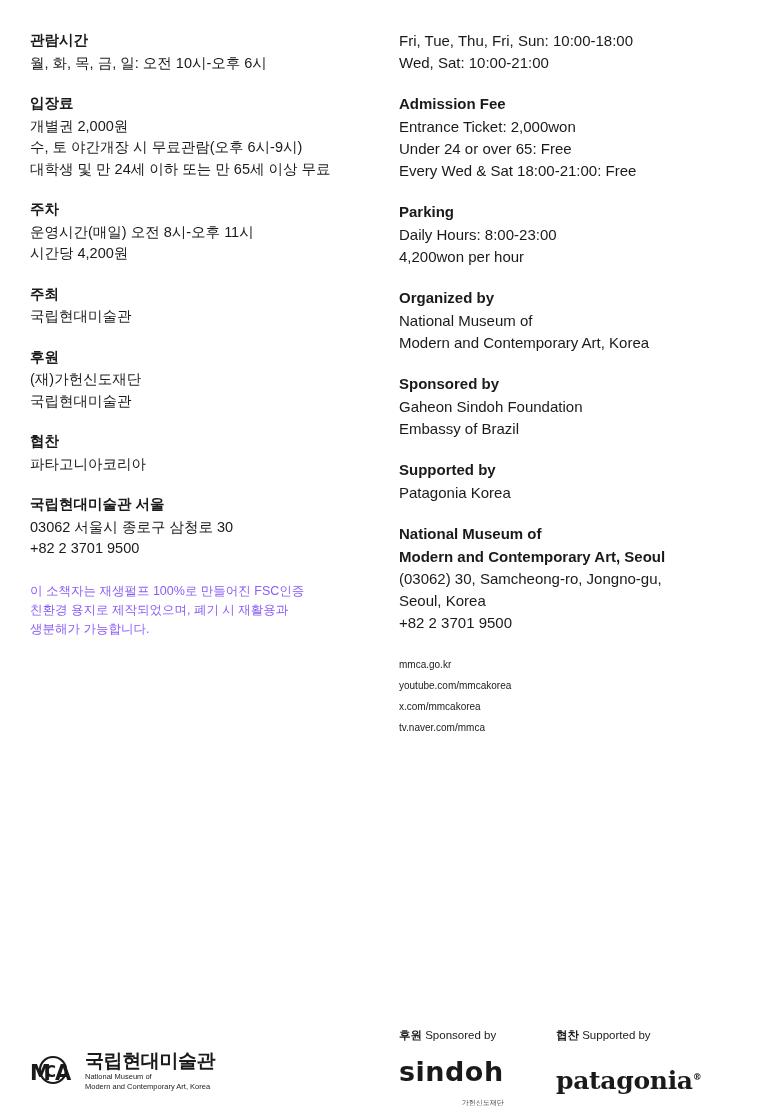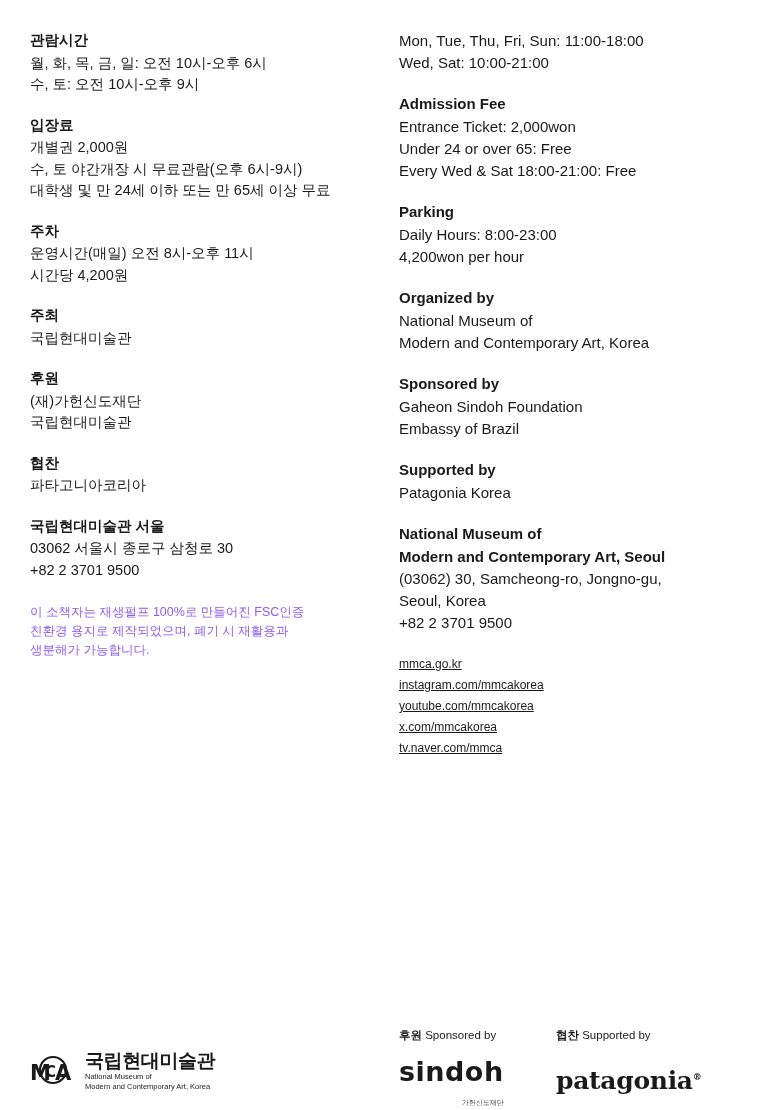--- a/index.html
+++ b/index.html
@@ -65,23 +65,22 @@
   .fine-print {
     color: #8b5cf6;
     font-size: 12.5px;
     line-height: 19px;
     margin-top: 22px;
   }
   .links {
     margin-top: 20px;
   }
   .links .line {
-    font-size: 12px;
+    font-size: 10px;
     line-height: 21px;
-    text-decoration: underline;
   }
   
   .footer {
     position: absolute;
     left: 0;
     top: 1010px;
     width: 778px;
     height: 100px;
   }
   .mmca-logo {
@@ -164,21 +163,20 @@
 </head>
 <body>
 
 <div class="page">
 
   <div class="col col-ko">
 
     <div class="block">
       <div class="block-title">관람시간</div>
       <div class="line">월, 화, 목, 금, 일: 오전 10시-오후 6시</div>
-      <div class="line">수, 토: 오전 10시-오후 9시</div>
     </div>
 
     <div class="block">
       <div class="block-title">입장료</div>
       <div class="line">개별권 2,000원</div>
       <div class="line">수, 토 야간개장 시 무료관람(오후 6시-9시)</div>
       <div class="line">대학생 및 만 24세 이하 또는 만 65세 이상 무료</div>
     </div>
 
     <div class="block">
@@ -213,21 +211,21 @@
       <div>이 소책자는 재생펄프 100%로 만들어진 FSC인증</div>
       <div>친환경 용지로 제작되었으며, 폐기 시 재활용과</div>
       <div>생분해가 가능합니다.</div>
     </div>
 
   </div>
 
   <div class="col col-en">
 
     <div class="block">
-      <div class="line">Mon, Tue, Thu, Fri, Sun: 11:00-18:00</div>
+      <div class="line">Fri, Tue, Thu, Fri, Sun: 10:00-18:00</div>
       <div class="line">Wed, Sat: 10:00-21:00</div>
     </div>
 
     <div class="block">
       <div class="block-title">Admission Fee</div>
       <div class="line">Entrance Ticket: 2,000won</div>
       <div class="line">Under 24 or over 65: Free</div>
       <div class="line">Every Wed &amp; Sat 18:00-21:00: Free</div>
     </div>
 
@@ -257,21 +255,20 @@
     <div class="block addr-block">
       <div class="block-title">National Museum of</div>
       <div class="addr-title-2">Modern and Contemporary Art, Seoul</div>
       <div class="line">(03062) 30, Samcheong-ro, Jongno-gu,</div>
       <div class="line">Seoul, Korea</div>
       <div class="line">+82 2 3701 9500</div>
     </div>
 
     <div class="links">
       <div class="line">mmca.go.kr</div>
-      <div class="line">instagram.com/mmcakorea</div>
       <div class="line">youtube.com/mmcakorea</div>
       <div class="line">x.com/mmcakorea</div>
       <div class="line">tv.naver.com/mmca</div>
     </div>
 
   </div>
 
   <div class="footer">
 
     <div class="mmca-logo">

